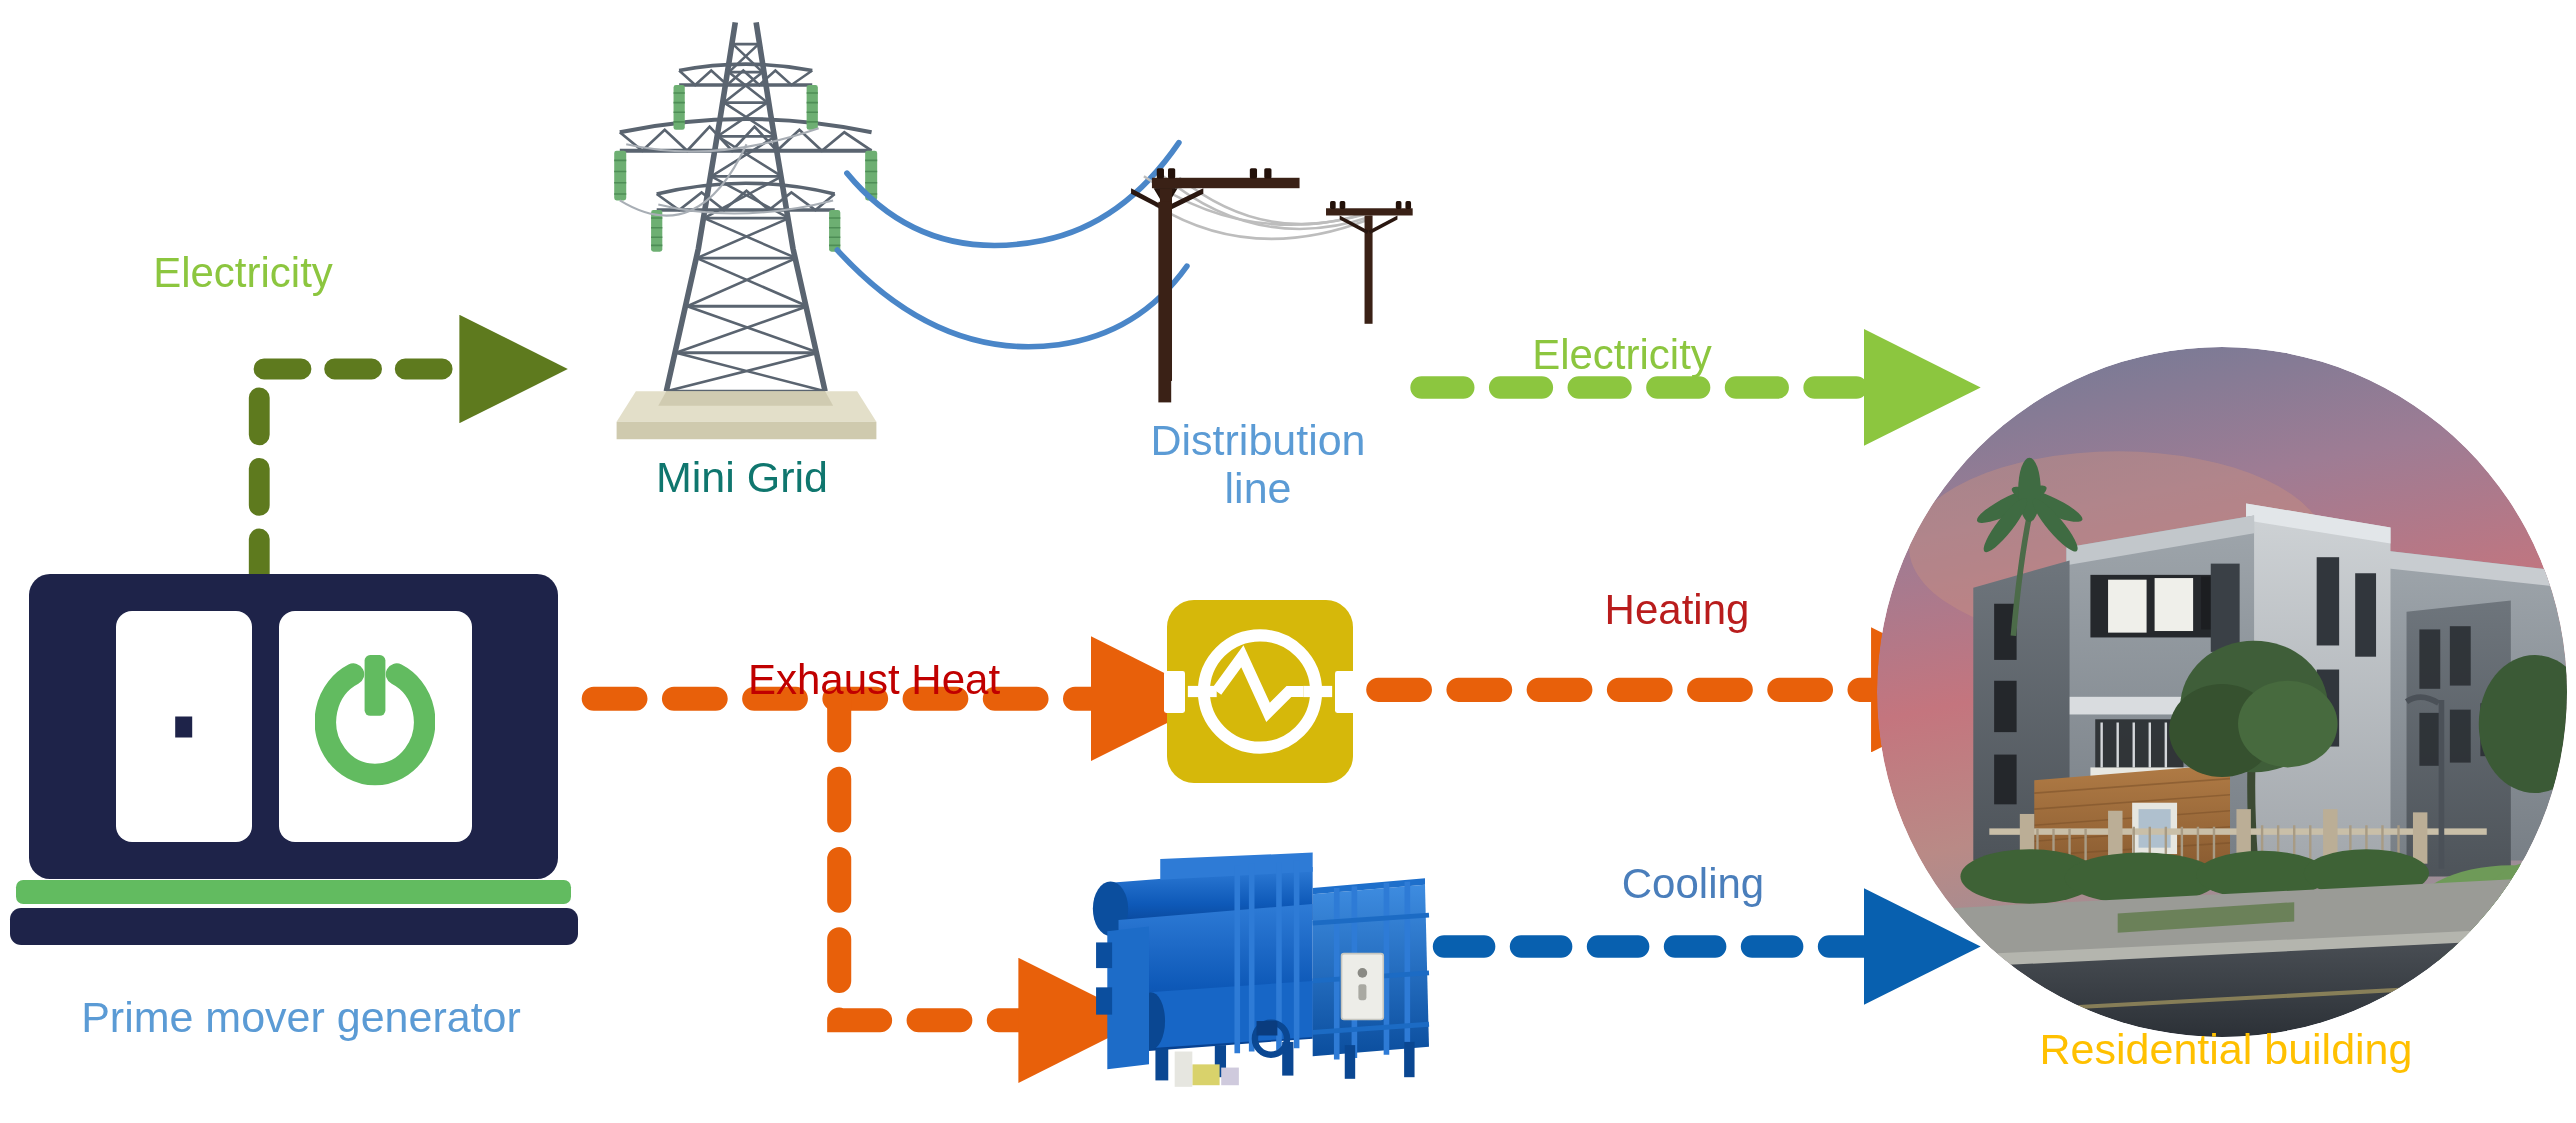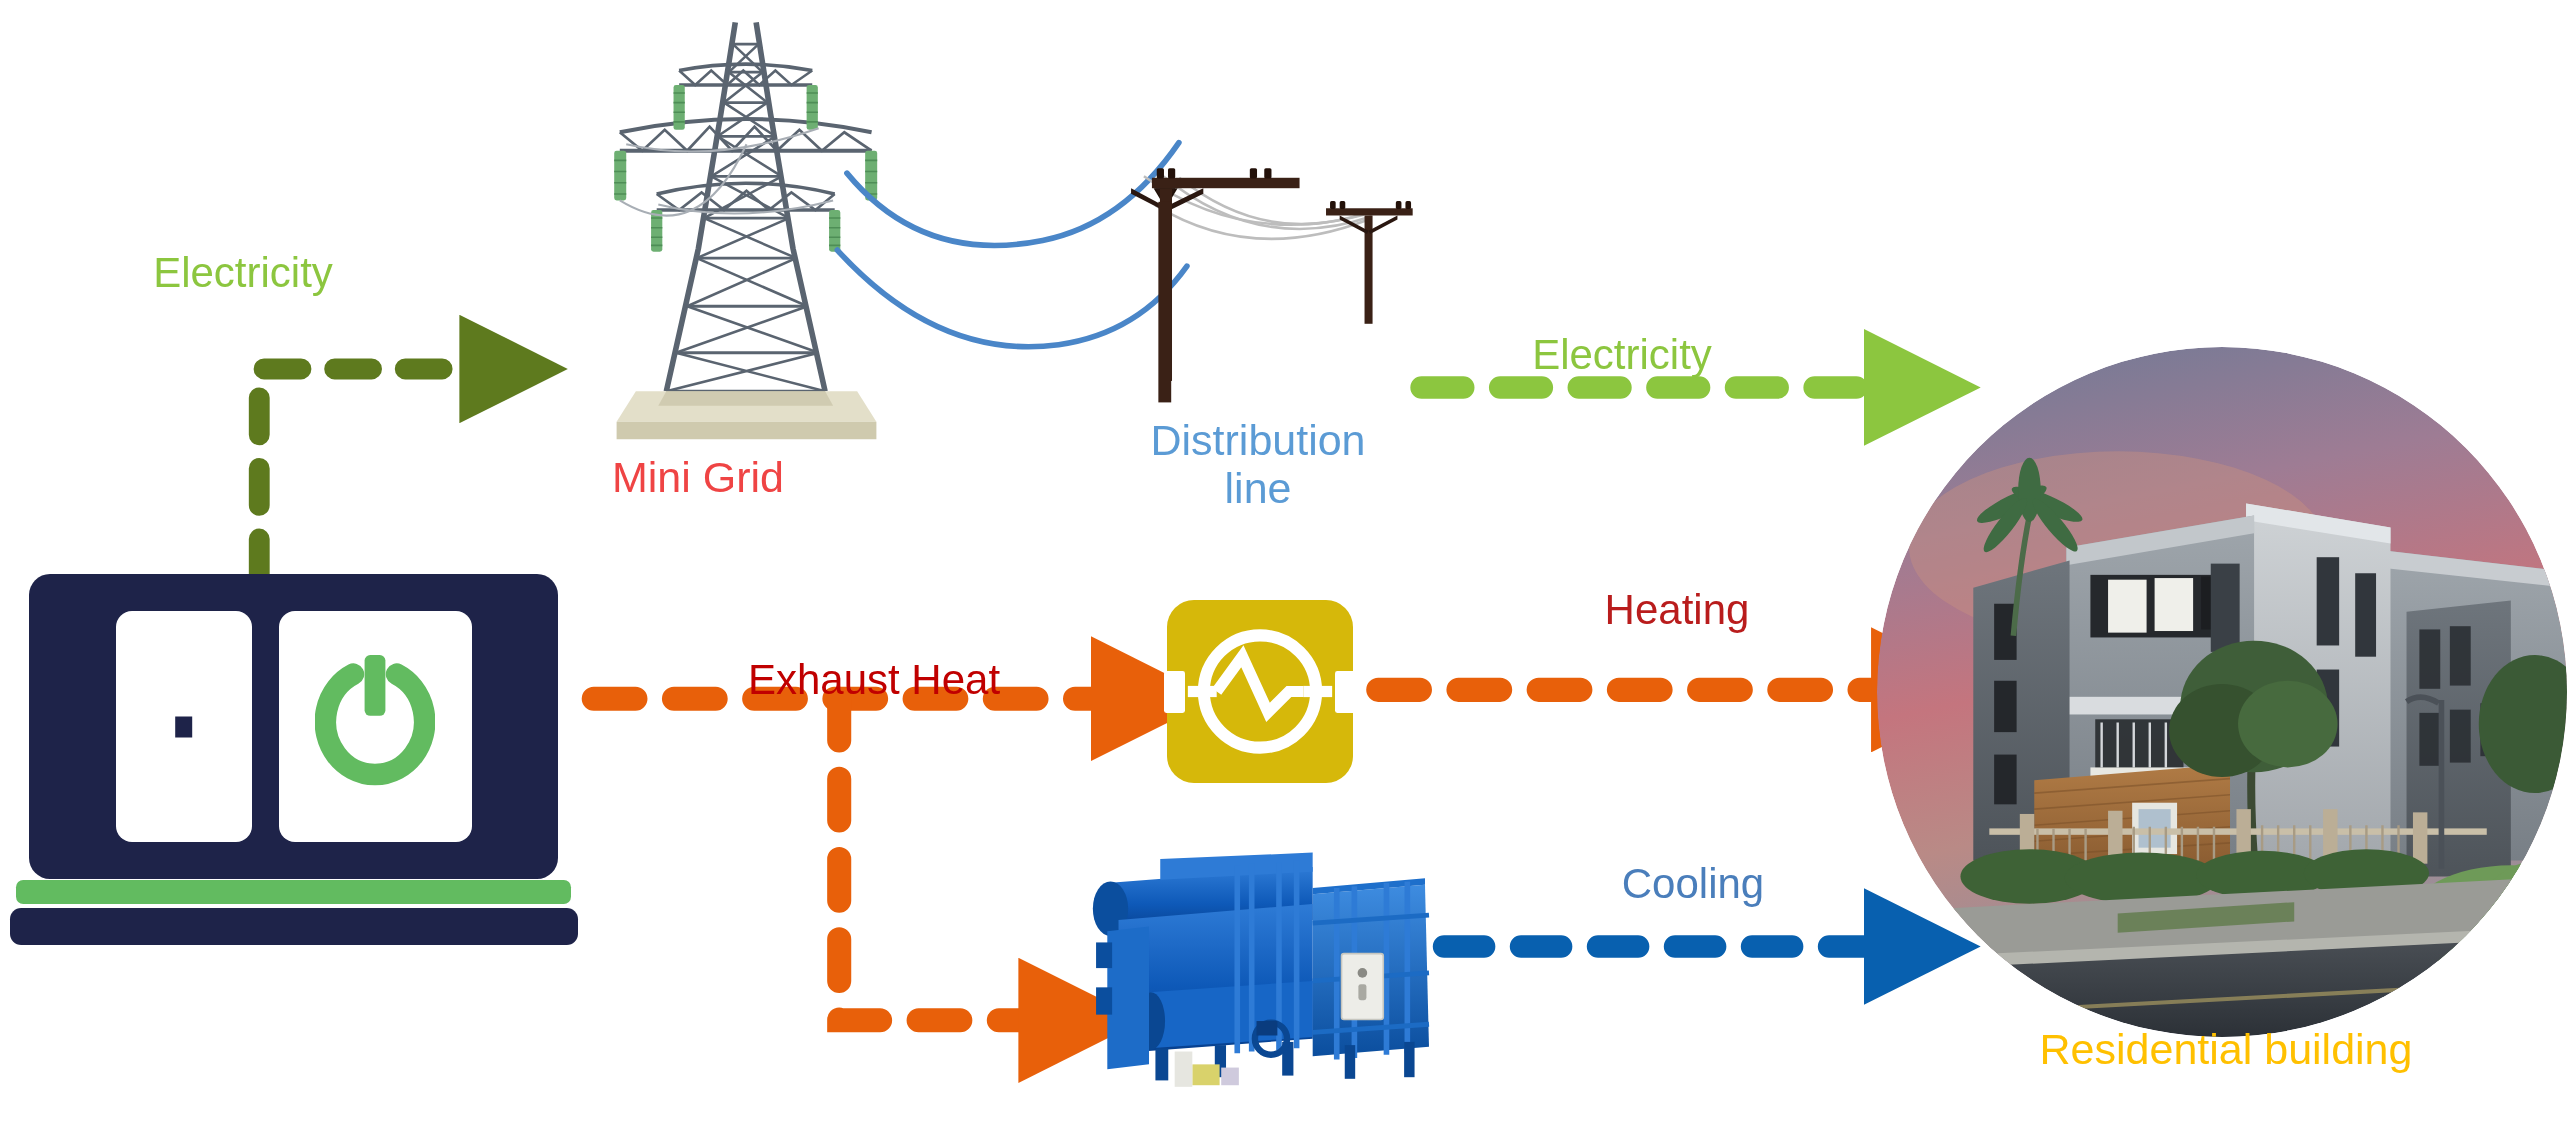--- a/index.html
+++ b/index.html
@@ -505,22 +505,23 @@
   <div class="lbl lbl-flow ctr" style="left:243px;top:249px;color:#8CC63F;">Electricity</div>
 
   <div class="lbl lbl-flow ctr" style="left:1622px;top:331px;color:#8CC63F;">Electricity</div>
 
   <div class="lbl lbl-flow ctr" style="left:874px;top:656px;color:#C00000;">Exhaust Heat</div>
 
   <div class="lbl lbl-flow ctr" style="left:1677px;top:586px;color:#b91c1c;">Heating</div>
 
   <div class="lbl lbl-flow ctr" style="left:1693px;top:860px;color:#4A7EBB;text-align:right;">Cooling</div>
 
-
-  <div class="lbl lbl-node ctr" style="left:698px;top:453px;color:#ef4444;">Mini Grid</div>
+  <div class="lbl lbl-node ctr" style="left:301px;top:993px;color:#5B9BD5;">Prime mover generator</div>
+
+  <div class="lbl lbl-node ctr" style="left:742px;top:453px;color:#0f766e;">Mini Grid</div>
 
   <div class="lbl lbl-node ctr" style="left:2226px;top:1025px;color:#FFC000;">Residential building</div>
 
   <div class="lbl lbl-node ctr" style="left:1258px;top:416px;color:#5B9BD5;">
     <div>Distribution</div>
     <div>line</div>
   </div>
 
 </div>
 

